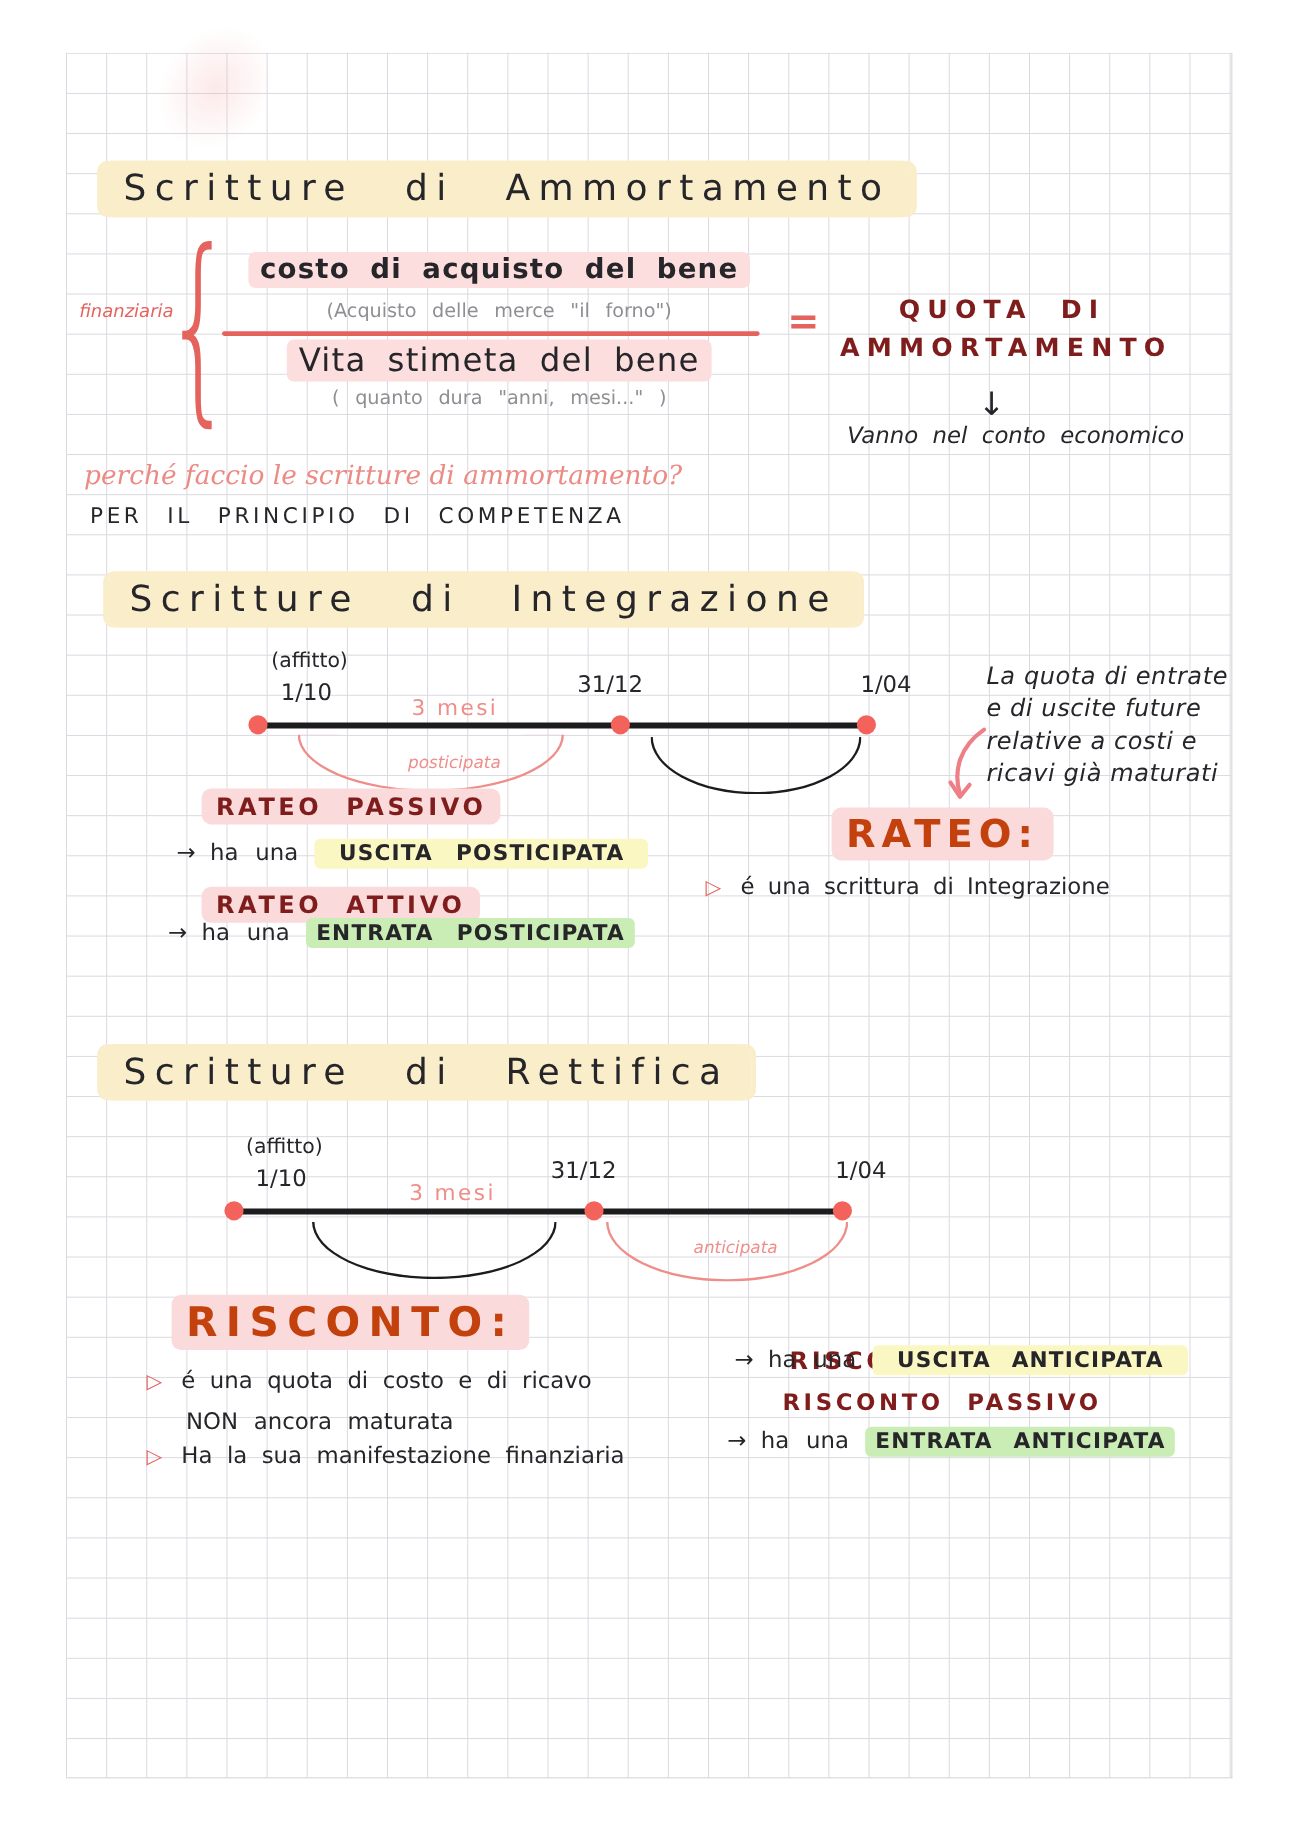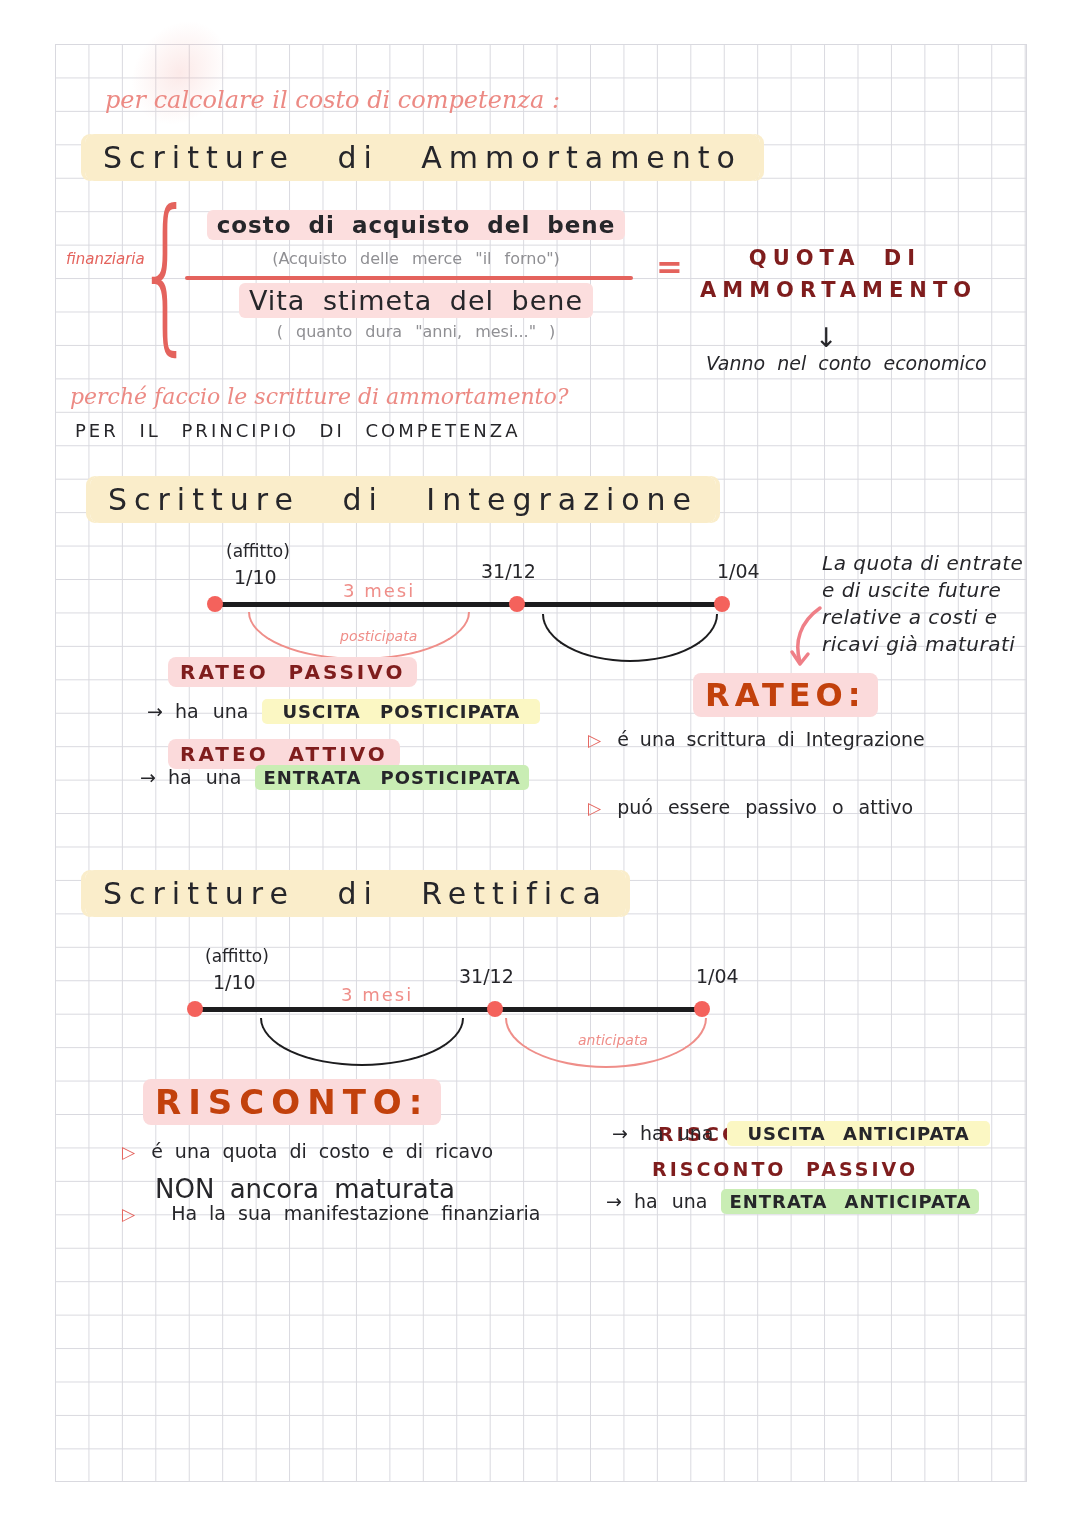--- a/index.html
+++ b/index.html
@@ -45,21 +45,20 @@
   .fracline{position:absolute;height:4px;background:#e4635d;border-radius:2px;}
   .note-black{font-size:20px;line-height:27px;font-style:italic;letter-spacing:.5px;}
 </style>
 </head>
 <body>
 
 <div class="page">
   <div class="grid"></div>
   <div class="smudge"></div>
 
-  <div class="abs cursive" style="left:105px;top:86px;font-size:24px;">per calcolare il costo di competenza :</div>
 
   <div class="abs" style="left:85px;top:140px;">
     <span class="hl-yellow title">Scritture di Ammortamento</span>
   </div>
 
   <div class="abs red" style="left:66px;top:250px;font-size:15px;font-style:italic;">finanziaria</div>
   <div class="abs brace" style="left:136px;top:212px;">{</div>
 
   <div class="abs" style="left:196px;top:212px;width:440px;text-align:center;font-weight:bold;">
     <span class="marker-pink ink" style="font-size:23px;letter-spacing:1px;word-spacing:8px;">costo di acquisto del bene</span>
@@ -128,24 +127,20 @@
     <path d="M6 48 L14 60 L22 50" fill="none" stroke="#ef7f87" stroke-width="3.5" stroke-linecap="round" stroke-linejoin="round"></path>
   </svg>
 
   <div class="abs" style="left:693px;top:676px;">
     <span class="hl-pink bigterm">RATEO:</span>
   </div>
   <div class="abs" style="left:588px;top:728px;font-size:19px;">
     <span class="bullet-tri">▷</span>
     <span class="ink" style="word-spacing:5px;">é una scrittura di Integrazione</span>
   </div>
-  <div class="abs" style="left:588px;top:796px;font-size:19px;">
-    <span class="bullet-tri">▷</span>
-    <span class="ink" style="word-spacing:9px;">puó essere passivo o attivo</span>
-  </div>
 
   <div class="abs" style="left:85px;top:876px;">
     <span class="hl-yellow title">Scritture di Rettifica</span>
   </div>
 
   <div class="abs ink" style="left:205px;top:946px;font-size:17px;">(affitto)</div>
   <div class="abs ink" style="left:213px;top:971px;font-size:19px;">1/10</div>
   <div class="abs ink" style="left:459px;top:965px;font-size:19px;">31/12</div>
   <div class="abs ink" style="left:696px;top:965px;font-size:19px;">1/04</div>
   <div class="abs" style="left:341px;top:984px;font-size:18px;letter-spacing:2px;color:#ef8e89;">3 mesi</div>
@@ -157,24 +152,24 @@
   <div class="arc pink" style="left:505px;top:1018px;width:198px;height:48px;"></div>
   <div class="abs" style="left:578px;top:1032px;font-size:14px;font-style:italic;color:#ef8e89;">anticipata</div>
 
   <div class="abs" style="left:143px;top:1082px;">
     <span class="hl-pink bigterm" style="letter-spacing:7px;font-size:34px;">RISCONTO:</span>
   </div>
   <div class="abs" style="left:122px;top:1140px;font-size:19px;">
     <span class="bullet-tri">▷</span>
     <span class="ink" style="word-spacing:6px;">é una quota di costo e di ricavo</span>
   </div>
-  <div class="abs ink" style="left:155px;top:1174px;font-size:26px;word-spacing:7px;">NON ancora maturata</div>
+  <div class="abs ink" style="left:155px;top:1174px;font-size:19px;word-spacing:7px;">NON ancora maturata</div>
   <div class="abs" style="left:122px;top:1202px;font-size:19px;">
     <span class="bullet-tri">▷</span>
-    <span class="ink" style="word-spacing:6px;margin-left:20px;">Ha la sua manifestazione finanziaria</span>
+    <span class="ink" style="word-spacing:6px;">Ha la sua manifestazione finanziaria</span>
   </div>
 
   <div class="abs redcaps" style="left:658px;top:1122px;font-size:20px;">RISCONTO ATTIVO</div>
   <div class="abs" style="left:612px;top:1122px;font-size:19px;">
     <span class="ink">→</span>
     <span class="ink" style="margin:0 8px 0 6px;word-spacing:8px;">ha una</span>
     <span class="marker-yellow ink" style="font-weight:600;letter-spacing:1px;word-spacing:10px;font-size:18px;">USCITA ANTICIPATA</span>
   </div>
   <div class="abs redcaps" style="left:652px;top:1158px;font-size:19px;">RISCONTO PASSIVO</div>
   <div class="abs" style="left:606px;top:1190px;font-size:19px;">

